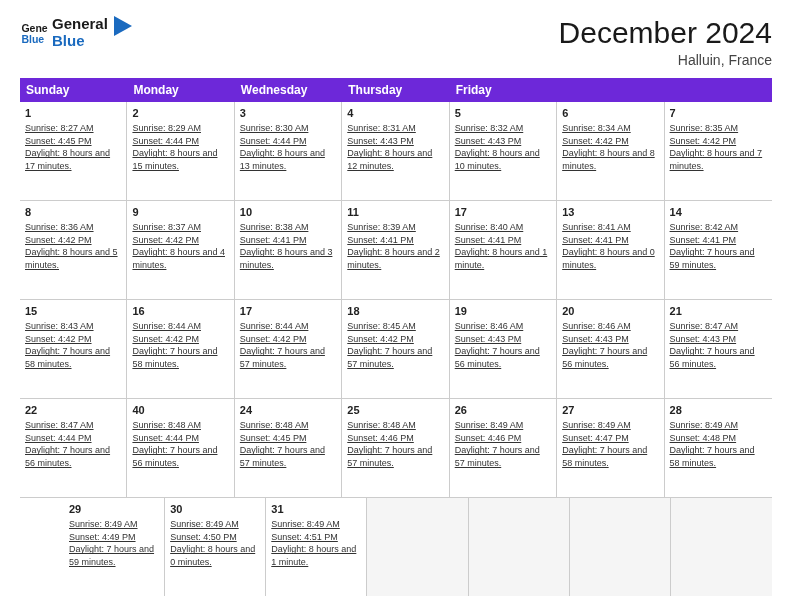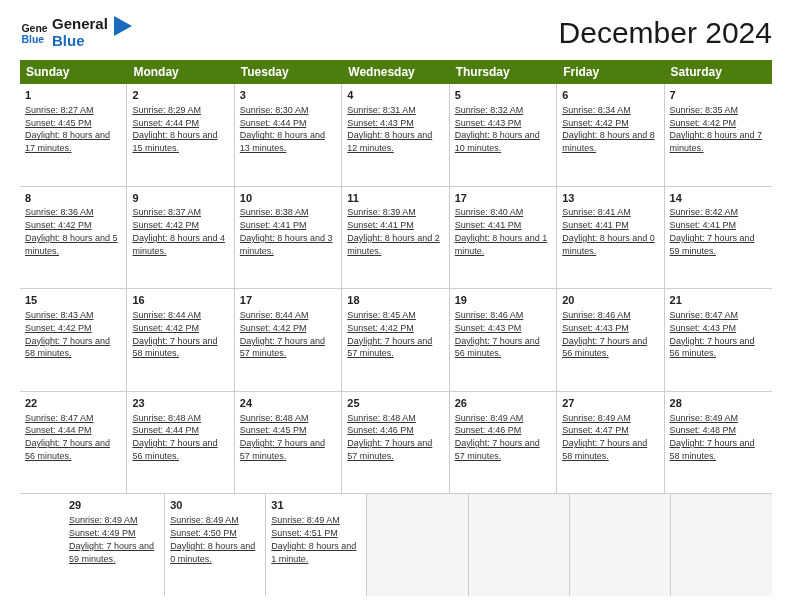--- a/index.html
+++ b/index.html
@@ -46,21 +46,21 @@
       margin-top: 2px;
     }
     .calendar {
       flex: 1;
       display: flex;
       flex-direction: column;
     }
     .cal-header {
       display: grid;
       grid-template-columns: repeat(7, 1fr);
-      background: #4d7c0f;
+      background: #6d28d9;
     }
     .cal-header-cell {
       color: #fff;
       font-size: 12px;
       font-weight: bold;
       padding: 5px 6px;
       text-align: left;
     }
     .cal-body {
       flex: 1;
@@ -121,32 +121,31 @@
       <div style="display:flex;flex-direction:column;line-height:1.1;">
         <span style="font-size:15px;font-weight:bold;color:#1a1a1a;">General</span>
         <span style="font-size:15px;font-weight:bold;color:#1a6abf;">Blue</span>
       </div>
       <svg width="20" height="30" viewBox="0 0 20 30" style="margin-left:2px;margin-top:-4px;">
         <polygon points="0,0 18,10 0,20" fill="#1a6abf"></polygon>
       </svg>
     </div>
     <div class="title-block">
       <div class="month-title">December 2024</div>
+      <div class="location">Halluin, France</div>
     </div>
   </div>
 
   <div class="calendar">
     <div class="cal-header">
     <div class="cal-header-cell">Sunday</div>
         <div class="cal-header-cell">Monday</div>
-        <div class="cal-header-cell">Tuesday</div>
         <div class="cal-header-cell">Wednesday</div>
         <div class="cal-header-cell">Thursday</div>
         <div class="cal-header-cell">Friday</div>
-        <div class="cal-header-cell">Saturday</div>
       </div>
     <div class="cal-body">
     <div class="cal-row">
           <div class="cal-cell"><span class="day-num">1</span><span class="info">Sunrise: 8:27 AM<br>Sunset: 4:45 PM<br>Daylight: 8 hours and 17 minutes.</span></div>
           <div class="cal-cell"><span class="day-num">2</span><span class="info">Sunrise: 8:29 AM<br>Sunset: 4:44 PM<br>Daylight: 8 hours and 15 minutes.</span></div>
           <div class="cal-cell"><span class="day-num">3</span><span class="info">Sunrise: 8:30 AM<br>Sunset: 4:44 PM<br>Daylight: 8 hours and 13 minutes.</span></div>
           <div class="cal-cell"><span class="day-num">4</span><span class="info">Sunrise: 8:31 AM<br>Sunset: 4:43 PM<br>Daylight: 8 hours and 12 minutes.</span></div>
           <div class="cal-cell"><span class="day-num">5</span><span class="info">Sunrise: 8:32 AM<br>Sunset: 4:43 PM<br>Daylight: 8 hours and 10 minutes.</span></div>
           <div class="cal-cell"><span class="day-num">6</span><span class="info">Sunrise: 8:34 AM<br>Sunset: 4:42 PM<br>Daylight: 8 hours and 8 minutes.</span></div>
           <div class="cal-cell"><span class="day-num">7</span><span class="info">Sunrise: 8:35 AM<br>Sunset: 4:42 PM<br>Daylight: 8 hours and 7 minutes.</span></div>
@@ -164,21 +163,21 @@
           <div class="cal-cell"><span class="day-num">15</span><span class="info">Sunrise: 8:43 AM<br>Sunset: 4:42 PM<br>Daylight: 7 hours and 58 minutes.</span></div>
           <div class="cal-cell"><span class="day-num">16</span><span class="info">Sunrise: 8:44 AM<br>Sunset: 4:42 PM<br>Daylight: 7 hours and 58 minutes.</span></div>
           <div class="cal-cell"><span class="day-num">17</span><span class="info">Sunrise: 8:44 AM<br>Sunset: 4:42 PM<br>Daylight: 7 hours and 57 minutes.</span></div>
           <div class="cal-cell"><span class="day-num">18</span><span class="info">Sunrise: 8:45 AM<br>Sunset: 4:42 PM<br>Daylight: 7 hours and 57 minutes.</span></div>
           <div class="cal-cell"><span class="day-num">19</span><span class="info">Sunrise: 8:46 AM<br>Sunset: 4:43 PM<br>Daylight: 7 hours and 56 minutes.</span></div>
           <div class="cal-cell"><span class="day-num">20</span><span class="info">Sunrise: 8:46 AM<br>Sunset: 4:43 PM<br>Daylight: 7 hours and 56 minutes.</span></div>
           <div class="cal-cell"><span class="day-num">21</span><span class="info">Sunrise: 8:47 AM<br>Sunset: 4:43 PM<br>Daylight: 7 hours and 56 minutes.</span></div>
         </div>
         <div class="cal-row">
           <div class="cal-cell"><span class="day-num">22</span><span class="info">Sunrise: 8:47 AM<br>Sunset: 4:44 PM<br>Daylight: 7 hours and 56 minutes.</span></div>
-          <div class="cal-cell"><span class="day-num">23</span><span class="info">Sunrise: 8:48 AM<br>Sunset: 4:44 PM<br>Daylight: 7 hours and 56 minutes.</span></div>
+          <div class="cal-cell"><span class="day-num">40</span><span class="info">Sunrise: 8:48 AM<br>Sunset: 4:44 PM<br>Daylight: 7 hours and 56 minutes.</span></div>
           <div class="cal-cell"><span class="day-num">24</span><span class="info">Sunrise: 8:48 AM<br>Sunset: 4:45 PM<br>Daylight: 7 hours and 57 minutes.</span></div>
           <div class="cal-cell"><span class="day-num">25</span><span class="info">Sunrise: 8:48 AM<br>Sunset: 4:46 PM<br>Daylight: 7 hours and 57 minutes.</span></div>
           <div class="cal-cell"><span class="day-num">26</span><span class="info">Sunrise: 8:49 AM<br>Sunset: 4:46 PM<br>Daylight: 7 hours and 57 minutes.</span></div>
           <div class="cal-cell"><span class="day-num">27</span><span class="info">Sunrise: 8:49 AM<br>Sunset: 4:47 PM<br>Daylight: 7 hours and 58 minutes.</span></div>
           <div class="cal-cell"><span class="day-num">28</span><span class="info">Sunrise: 8:49 AM<br>Sunset: 4:48 PM<br>Daylight: 7 hours and 58 minutes.</span></div>
         </div>
         <div class="cal-row">
           <div class="cal-cell"><span class="day-num">29</span><span class="info">Sunrise: 8:49 AM<br>Sunset: 4:49 PM<br>Daylight: 7 hours and 59 minutes.</span></div>
           <div class="cal-cell"><span class="day-num">30</span><span class="info">Sunrise: 8:49 AM<br>Sunset: 4:50 PM<br>Daylight: 8 hours and 0 minutes.</span></div>
           <div class="cal-cell"><span class="day-num">31</span><span class="info">Sunrise: 8:49 AM<br>Sunset: 4:51 PM<br>Daylight: 8 hours and 1 minute.</span></div>

